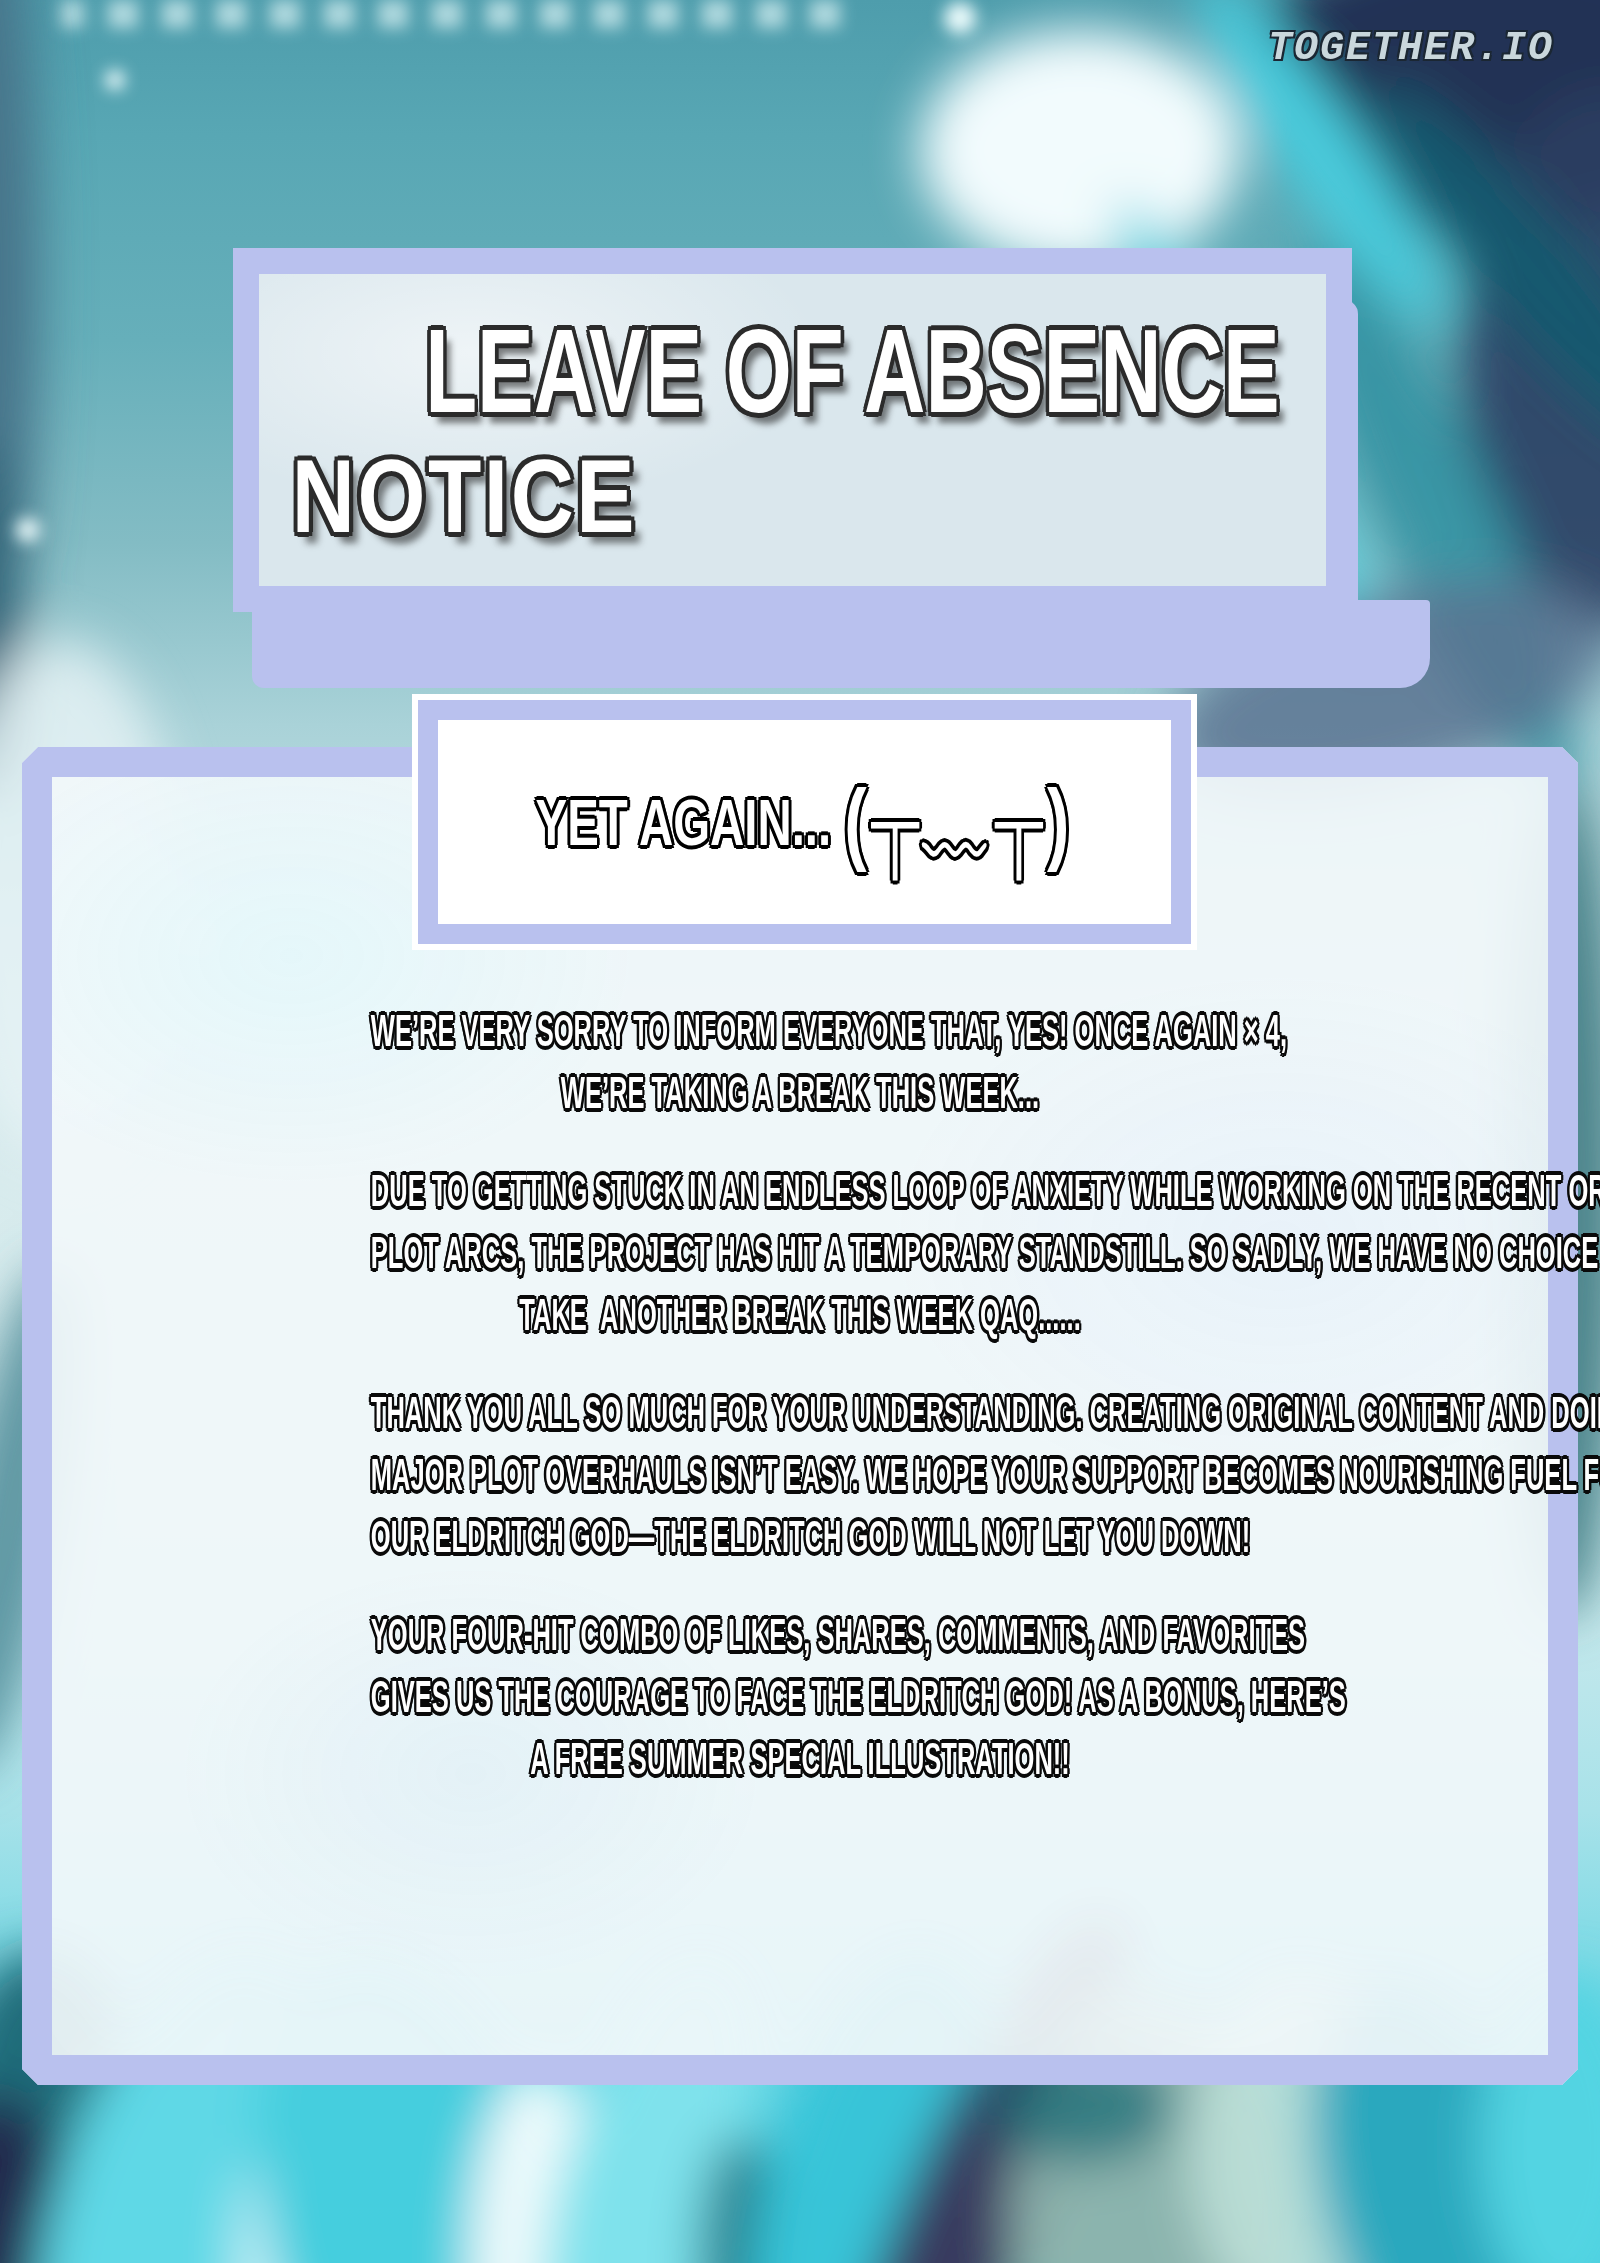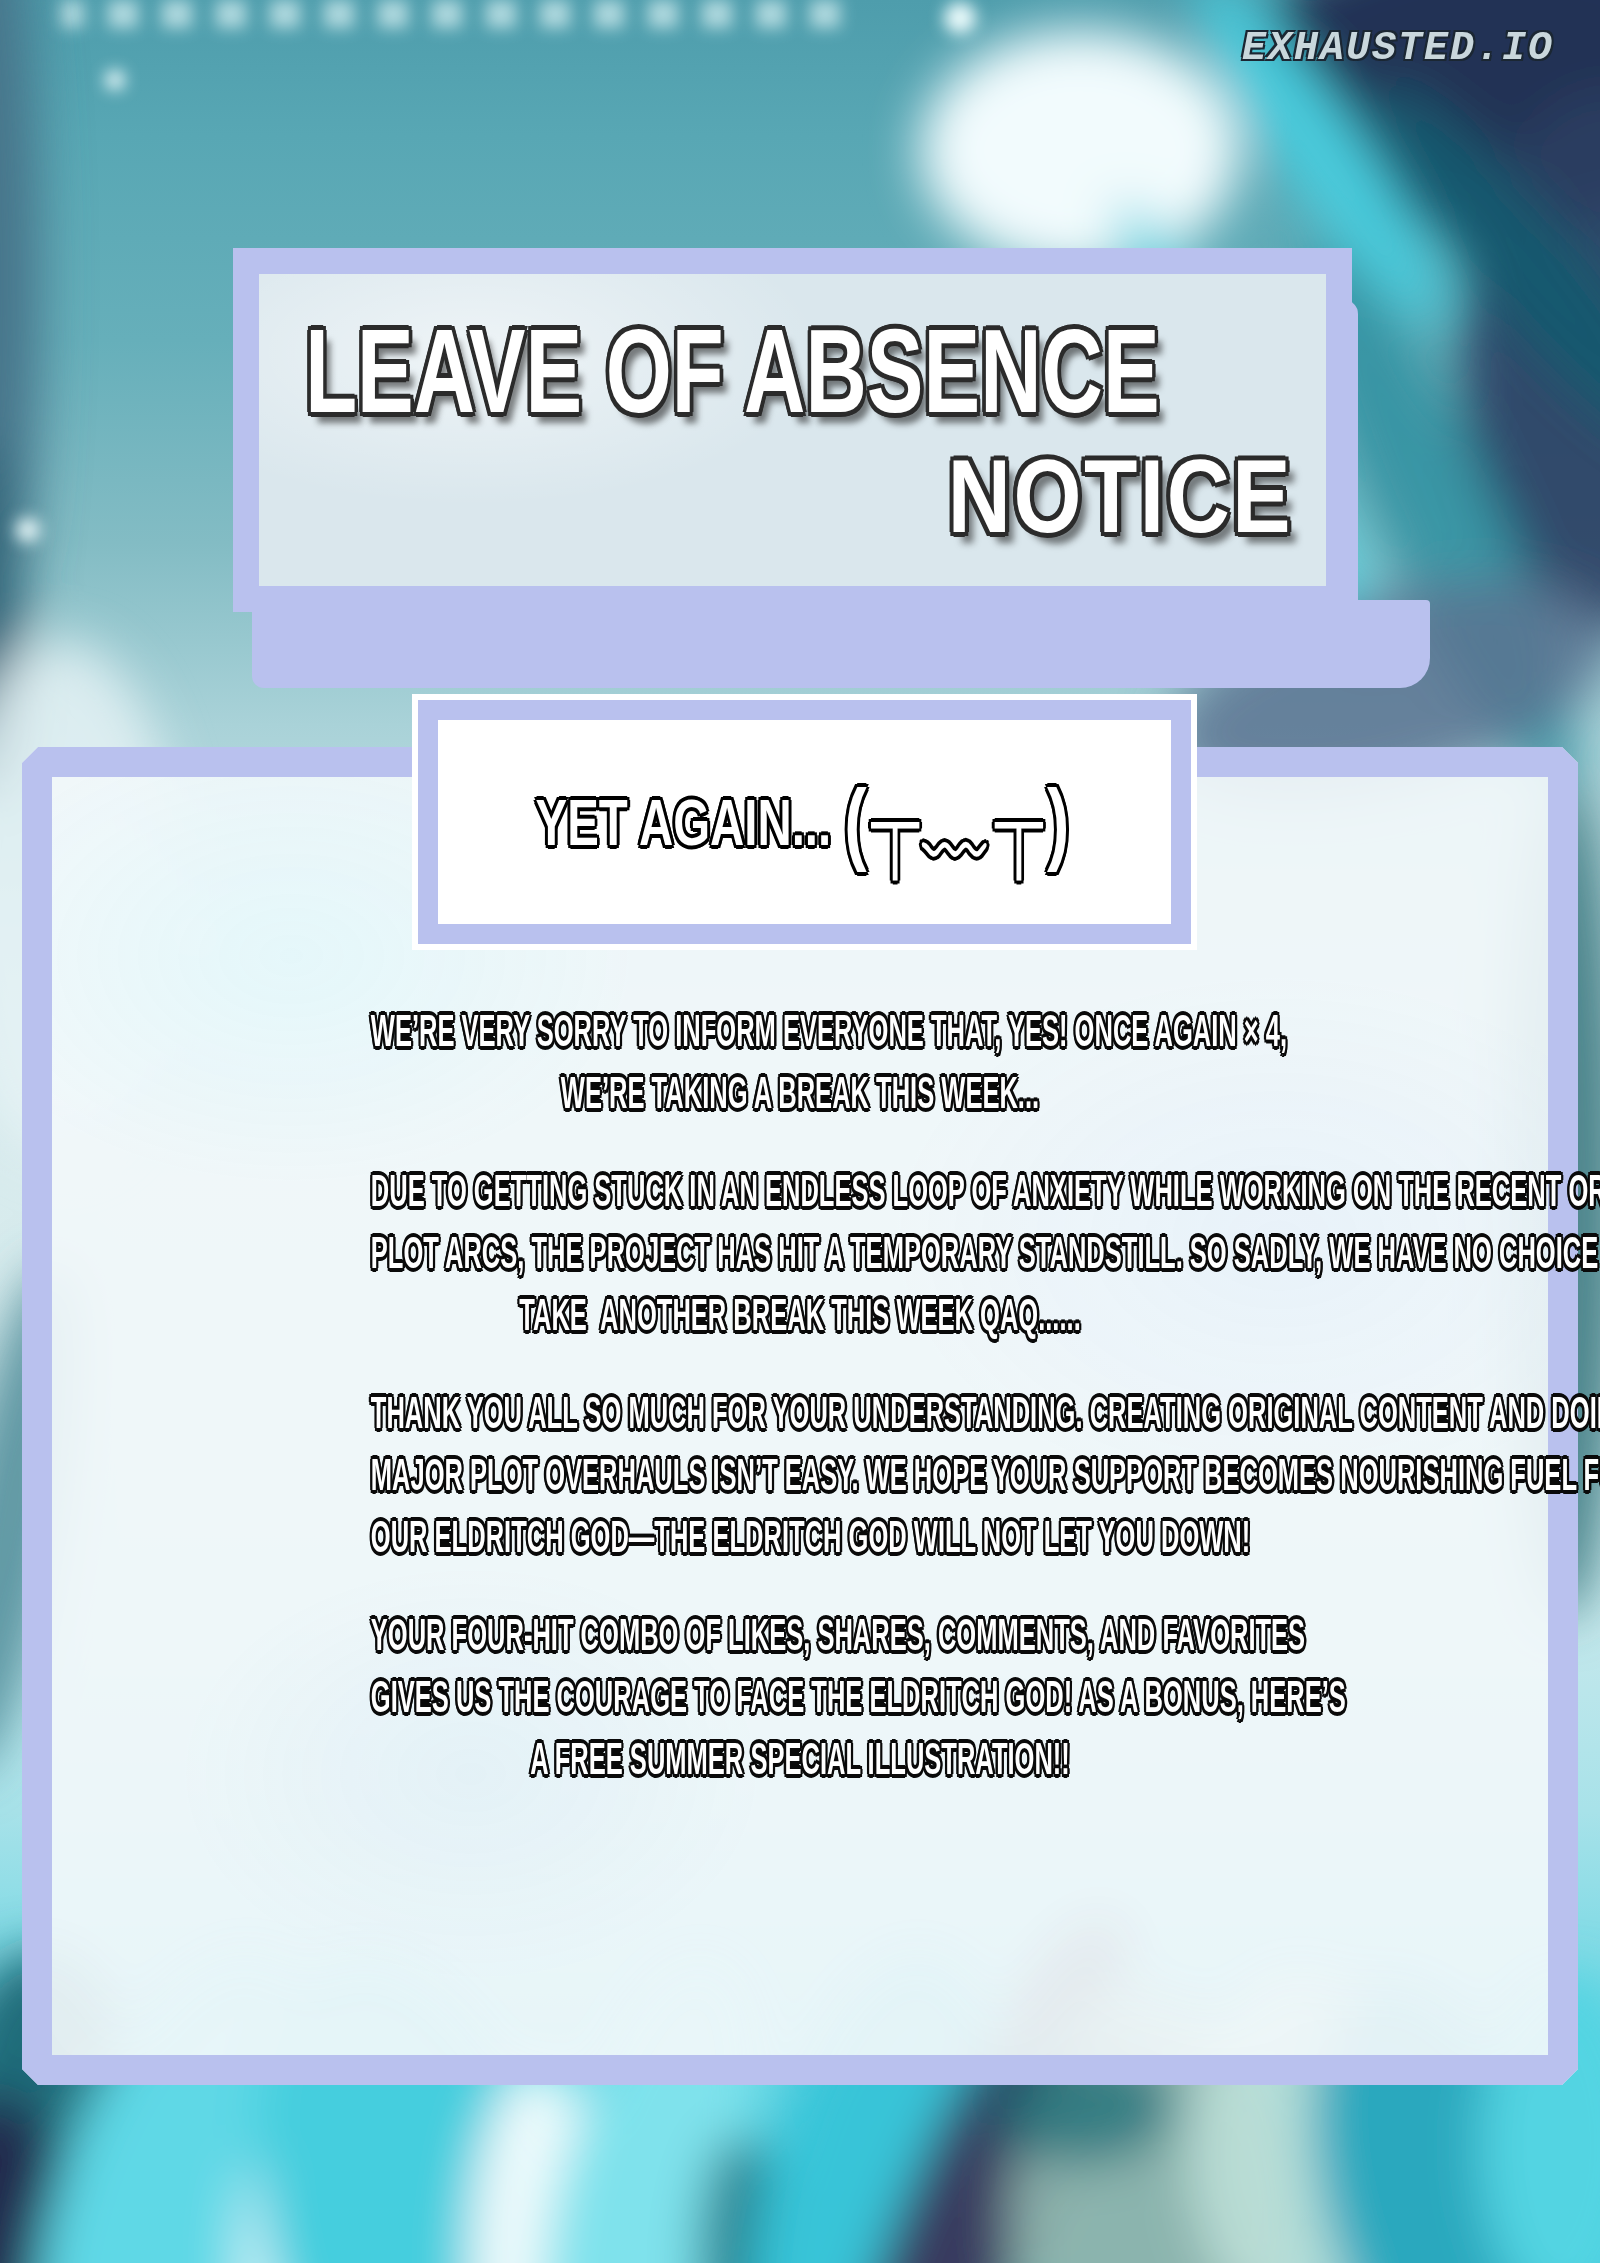--- a/index.html
+++ b/index.html
@@ -26,21 +26,21 @@
   .title-step{position:absolute;background:var(--lavender);z-index:1;}
   .title-step-right{left:1300px;top:300px;width:58px;height:388px;border-radius:0 14px 18px 0;}
   .title-step-bottom{left:252px;top:600px;width:1178px;height:88px;border-radius:4px 4px 30px 12px;}
   .title-box{
     position:absolute;left:233px;top:248px;width:1119px;height:364px;
     border:26px solid var(--lavender);
     background:
       radial-gradient(500px 220px at 20% 25%, rgba(255,255,255,.55), rgba(255,255,255,0) 70%),
       var(--title-box-fill);
     box-sizing:border-box;z-index:2;
-    display:flex;flex-direction:column;align-items:flex-end;justify-content:center;gap:14px;
+    display:flex;flex-direction:column;align-items:flex-start;justify-content:center;gap:14px;
   }
   .title-line{
     color:var(--text-fill);font-weight:bold;white-space:pre;line-height:1;
     text-shadow:
       -4px -4px 0 var(--title-outline), 4px -4px 0 var(--title-outline),
       -4px  4px 0 var(--title-outline), 4px  4px 0 var(--title-outline),
       -5px  0   0 var(--title-outline), 5px  0   0 var(--title-outline),
        0   -5px 0 var(--title-outline), 0    5px 0 var(--title-outline),
        10px 11px 8px rgba(25,25,25,.55);
   }
@@ -182,21 +182,21 @@
       <ellipse cx="880" cy="2230" rx="120" ry="280" fill="#38c4d8" transform="rotate(10 880 2230)"></ellipse>
       <ellipse cx="985" cy="2190" rx="70" ry="300" fill="#3a2c52" opacity="0.9" transform="rotate(25 985 2190)"></ellipse>
       <ellipse cx="1150" cy="2225" rx="140" ry="230" fill="#8fb2ab" opacity="0.95"></ellipse>
       <ellipse cx="1300" cy="2150" rx="110" ry="180" fill="#bfe0d8" opacity="0.9"></ellipse>
       <ellipse cx="1455" cy="2230" rx="120" ry="260" fill="#2aa8be" transform="rotate(-20 1455 2230)"></ellipse>
       <ellipse cx="1565" cy="2145" rx="85" ry="170" fill="#53d4e2"></ellipse>
       <ellipse cx="1080" cy="2105" rx="95" ry="60" fill="#0f6672" opacity="0.7"></ellipse>
     </g>
   </svg>
 
-  <div class="watermark">EXHAUSTED.IO</div>
+  <div class="watermark">TOGETHER.IO</div>
 
   <div class="title-step title-step-right"></div>
   <div class="title-step title-step-bottom"></div>
 
   <div class="title-box">
     <div class="title-line title-line-1">LEAVE OF ABSENCE</div>
     <div class="title-line title-line-2">NOTICE</div>
   </div>
 
   <div class="panel"></div>

